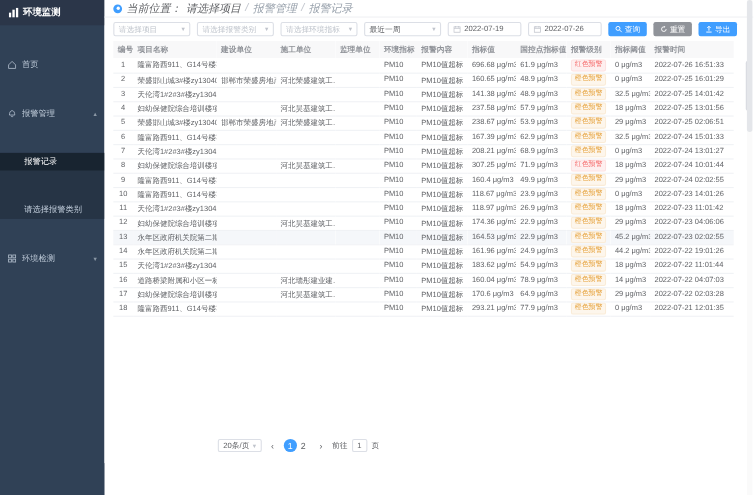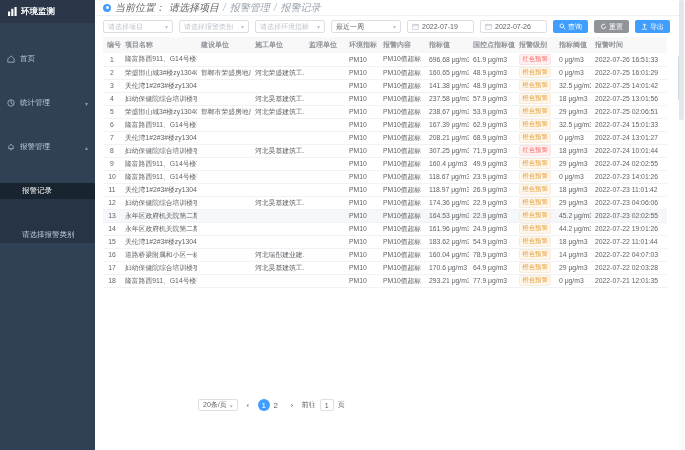--- a/index.html
+++ b/index.html
@@ -96,47 +96,49 @@
       <span>环境监测</span>
     </div>
 
     <div class="menu-item">
       <svg width="8" height="8" viewBox="0 0 10 10">
           <path d="M1 5 L5 1 L9 5 V9 H1 Z" fill="none" stroke="#bfcbd9" stroke-width="1"></path>
         </svg>
       <span>首页</span>
     </div>
 
-    <div class="menu-item">
-      <svg width="8" height="8" viewBox="0 0 10 10">
-          <circle cx="5" cy="5" r="4" fill="none" stroke="#bfcbd9" stroke-width="1"></circle>
-          <path d="M5 5 V1 M5 5 L8 7" stroke="#bfcbd9" stroke-width="1" fill="none"></path>
-        </svg>
-      <span>统计管理</span>
-      <span class="arrow">▾</span>
-    </div>
 
     <div class="menu-item">
       <svg width="8" height="8" viewBox="0 0 10 10">
           <path d="M2 7 C2 4 3 2 5 2 C7 2 8 4 8 7 Z" fill="none" stroke="#bfcbd9" stroke-width="1"></path>
           <path d="M4 8 a1 1 0 0 0 2 0" fill="none" stroke="#bfcbd9" stroke-width="1"></path>
         </svg>
       <span>报警管理</span>
       <span class="arrow">▴</span>
     </div>
 
     <div class="submenu">
       <div class="menu-item active">
         <span>报警记录</span>
       </div>
       <div class="menu-item">
         <span>请选择报警类别</span>
       </div>
     </div>
 
+    <div class="menu-item">
+      <svg width="8" height="8" viewBox="0 0 10 10">
+          <rect x="1" y="1" width="3.2" height="3.2" fill="none" stroke="#bfcbd9" stroke-width="1"></rect>
+          <rect x="5.8" y="1" width="3.2" height="3.2" fill="none" stroke="#bfcbd9" stroke-width="1"></rect>
+          <rect x="1" y="5.8" width="3.2" height="3.2" fill="none" stroke="#bfcbd9" stroke-width="1"></rect>
+          <rect x="5.8" y="5.8" width="3.2" height="3.2" fill="none" stroke="#bfcbd9" stroke-width="1"></rect>
+        </svg>
+      <span>环境检测</span>
+      <span class="arrow">▾</span>
+    </div>
 
 
   </div>
 
   <div class="main">
 
     <div class="breadcrumb-bar">
       <span class="crumb-dot">
           <i></i>
         </span>

